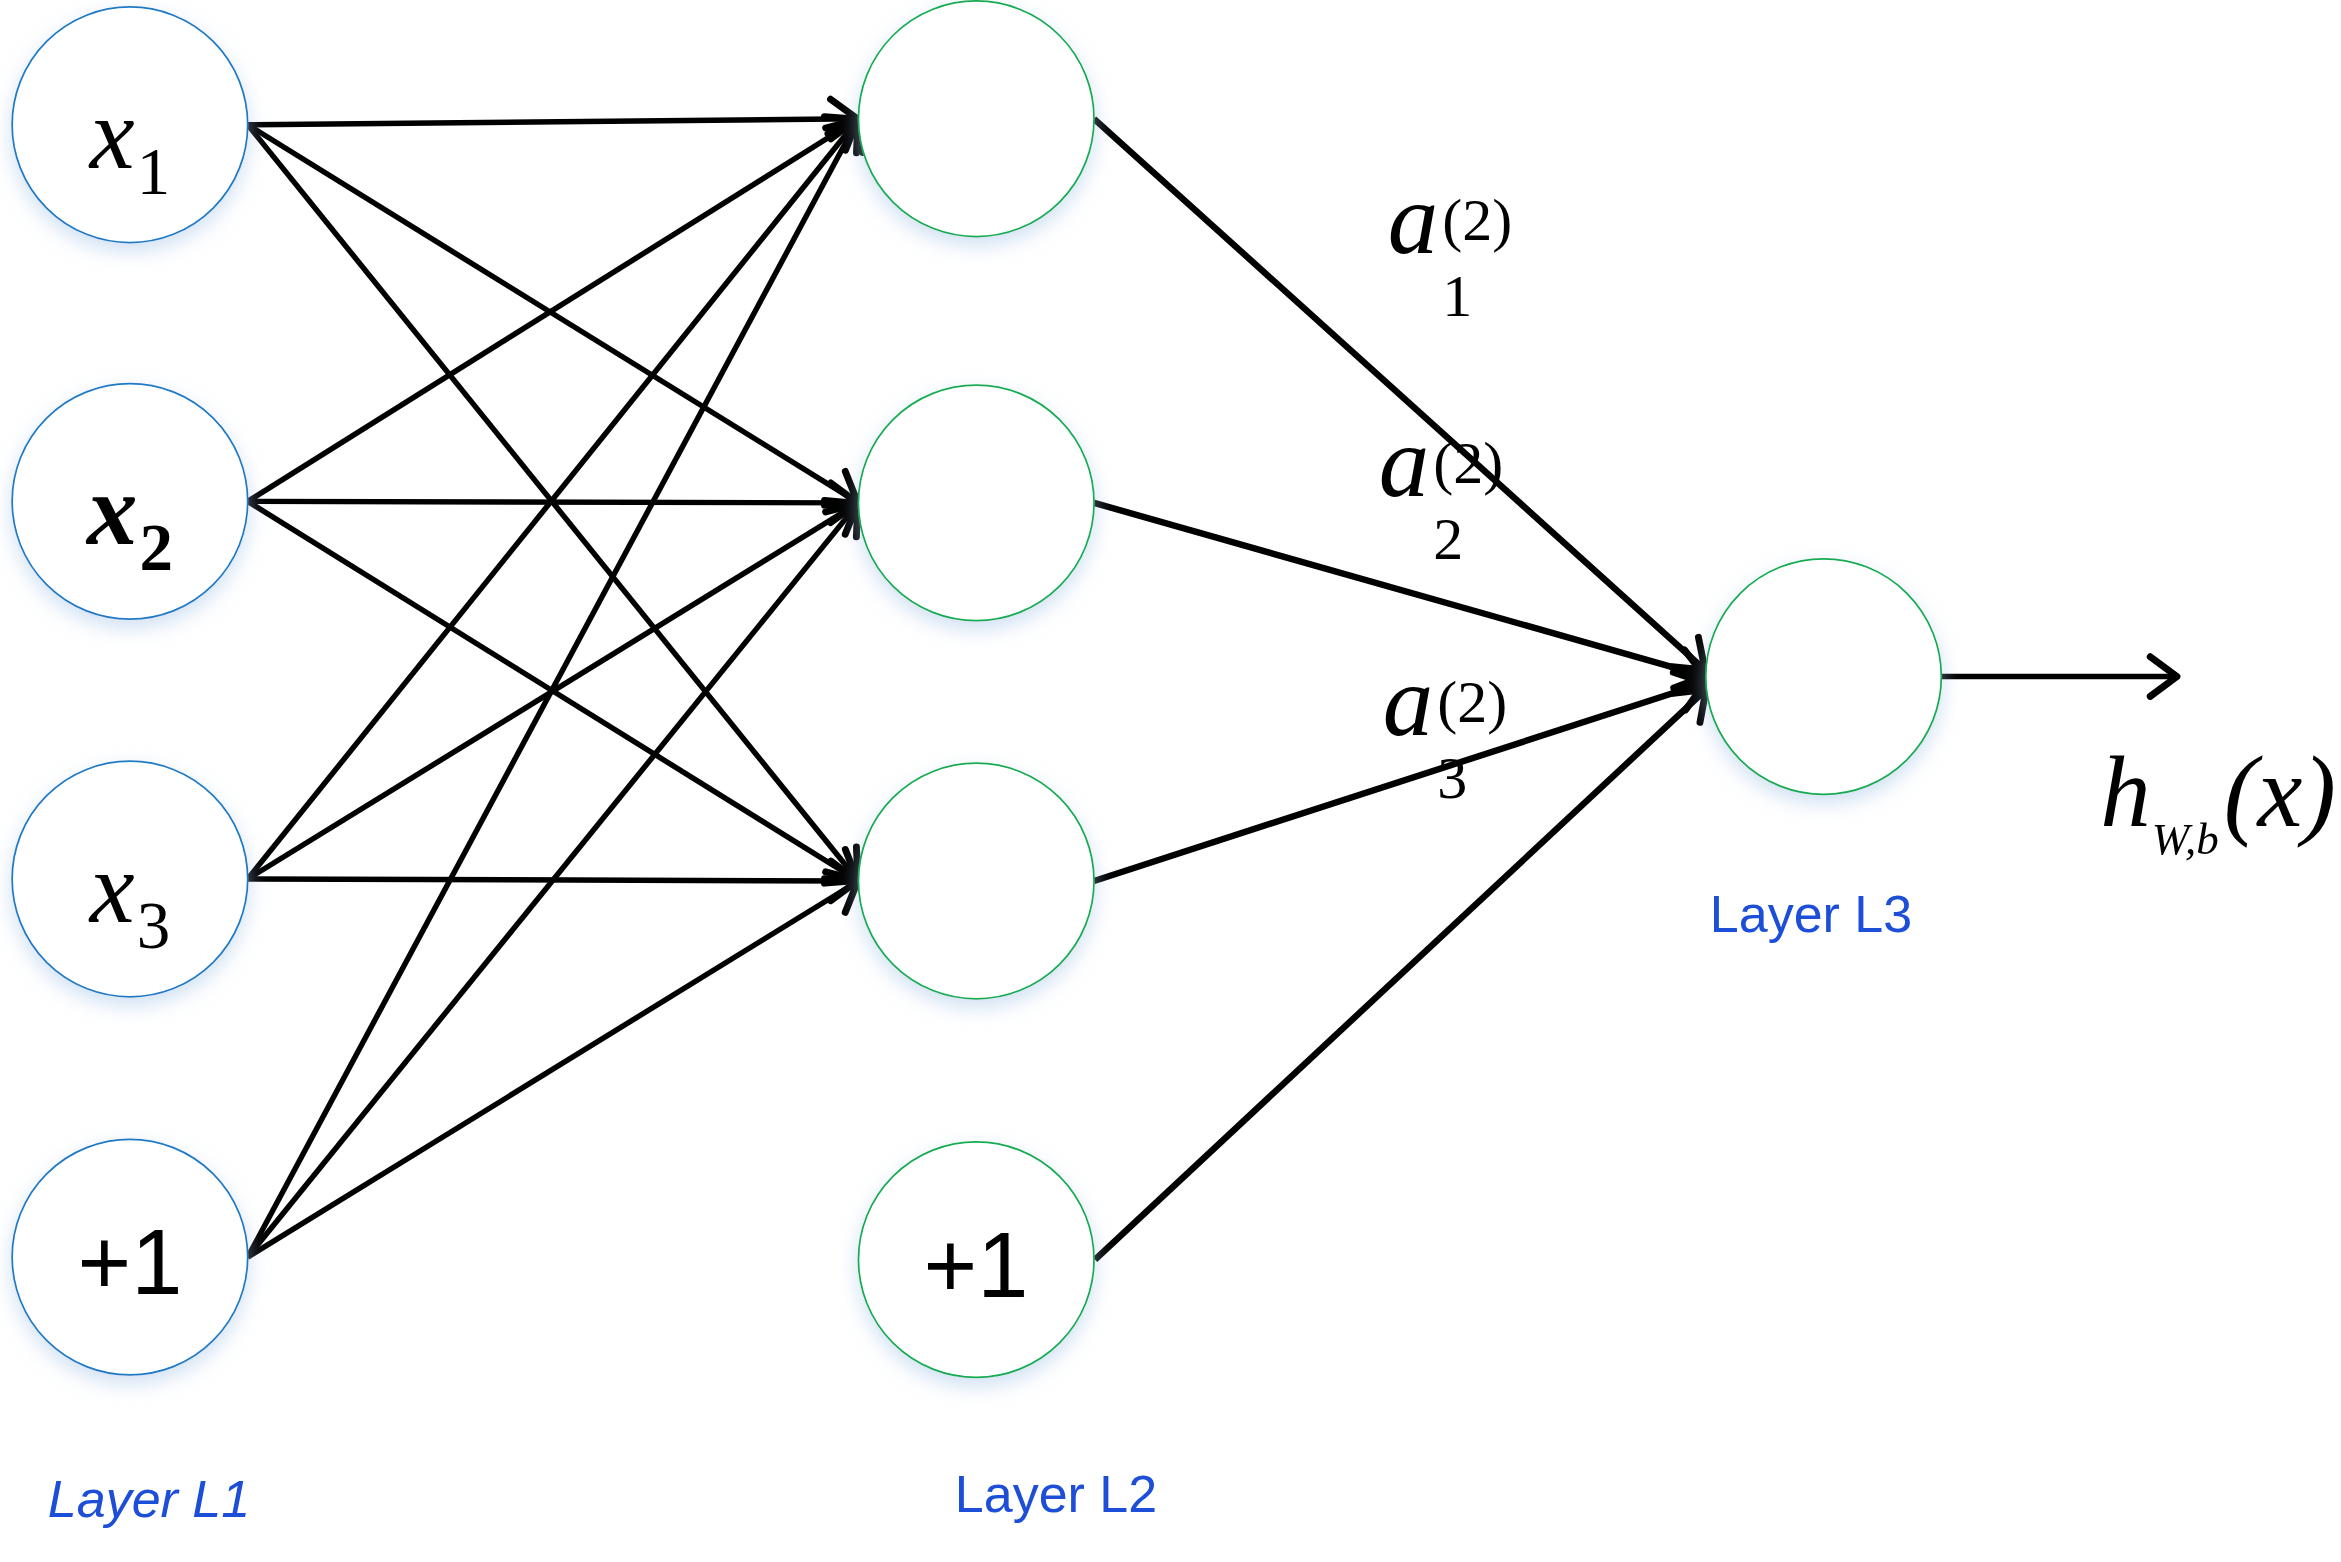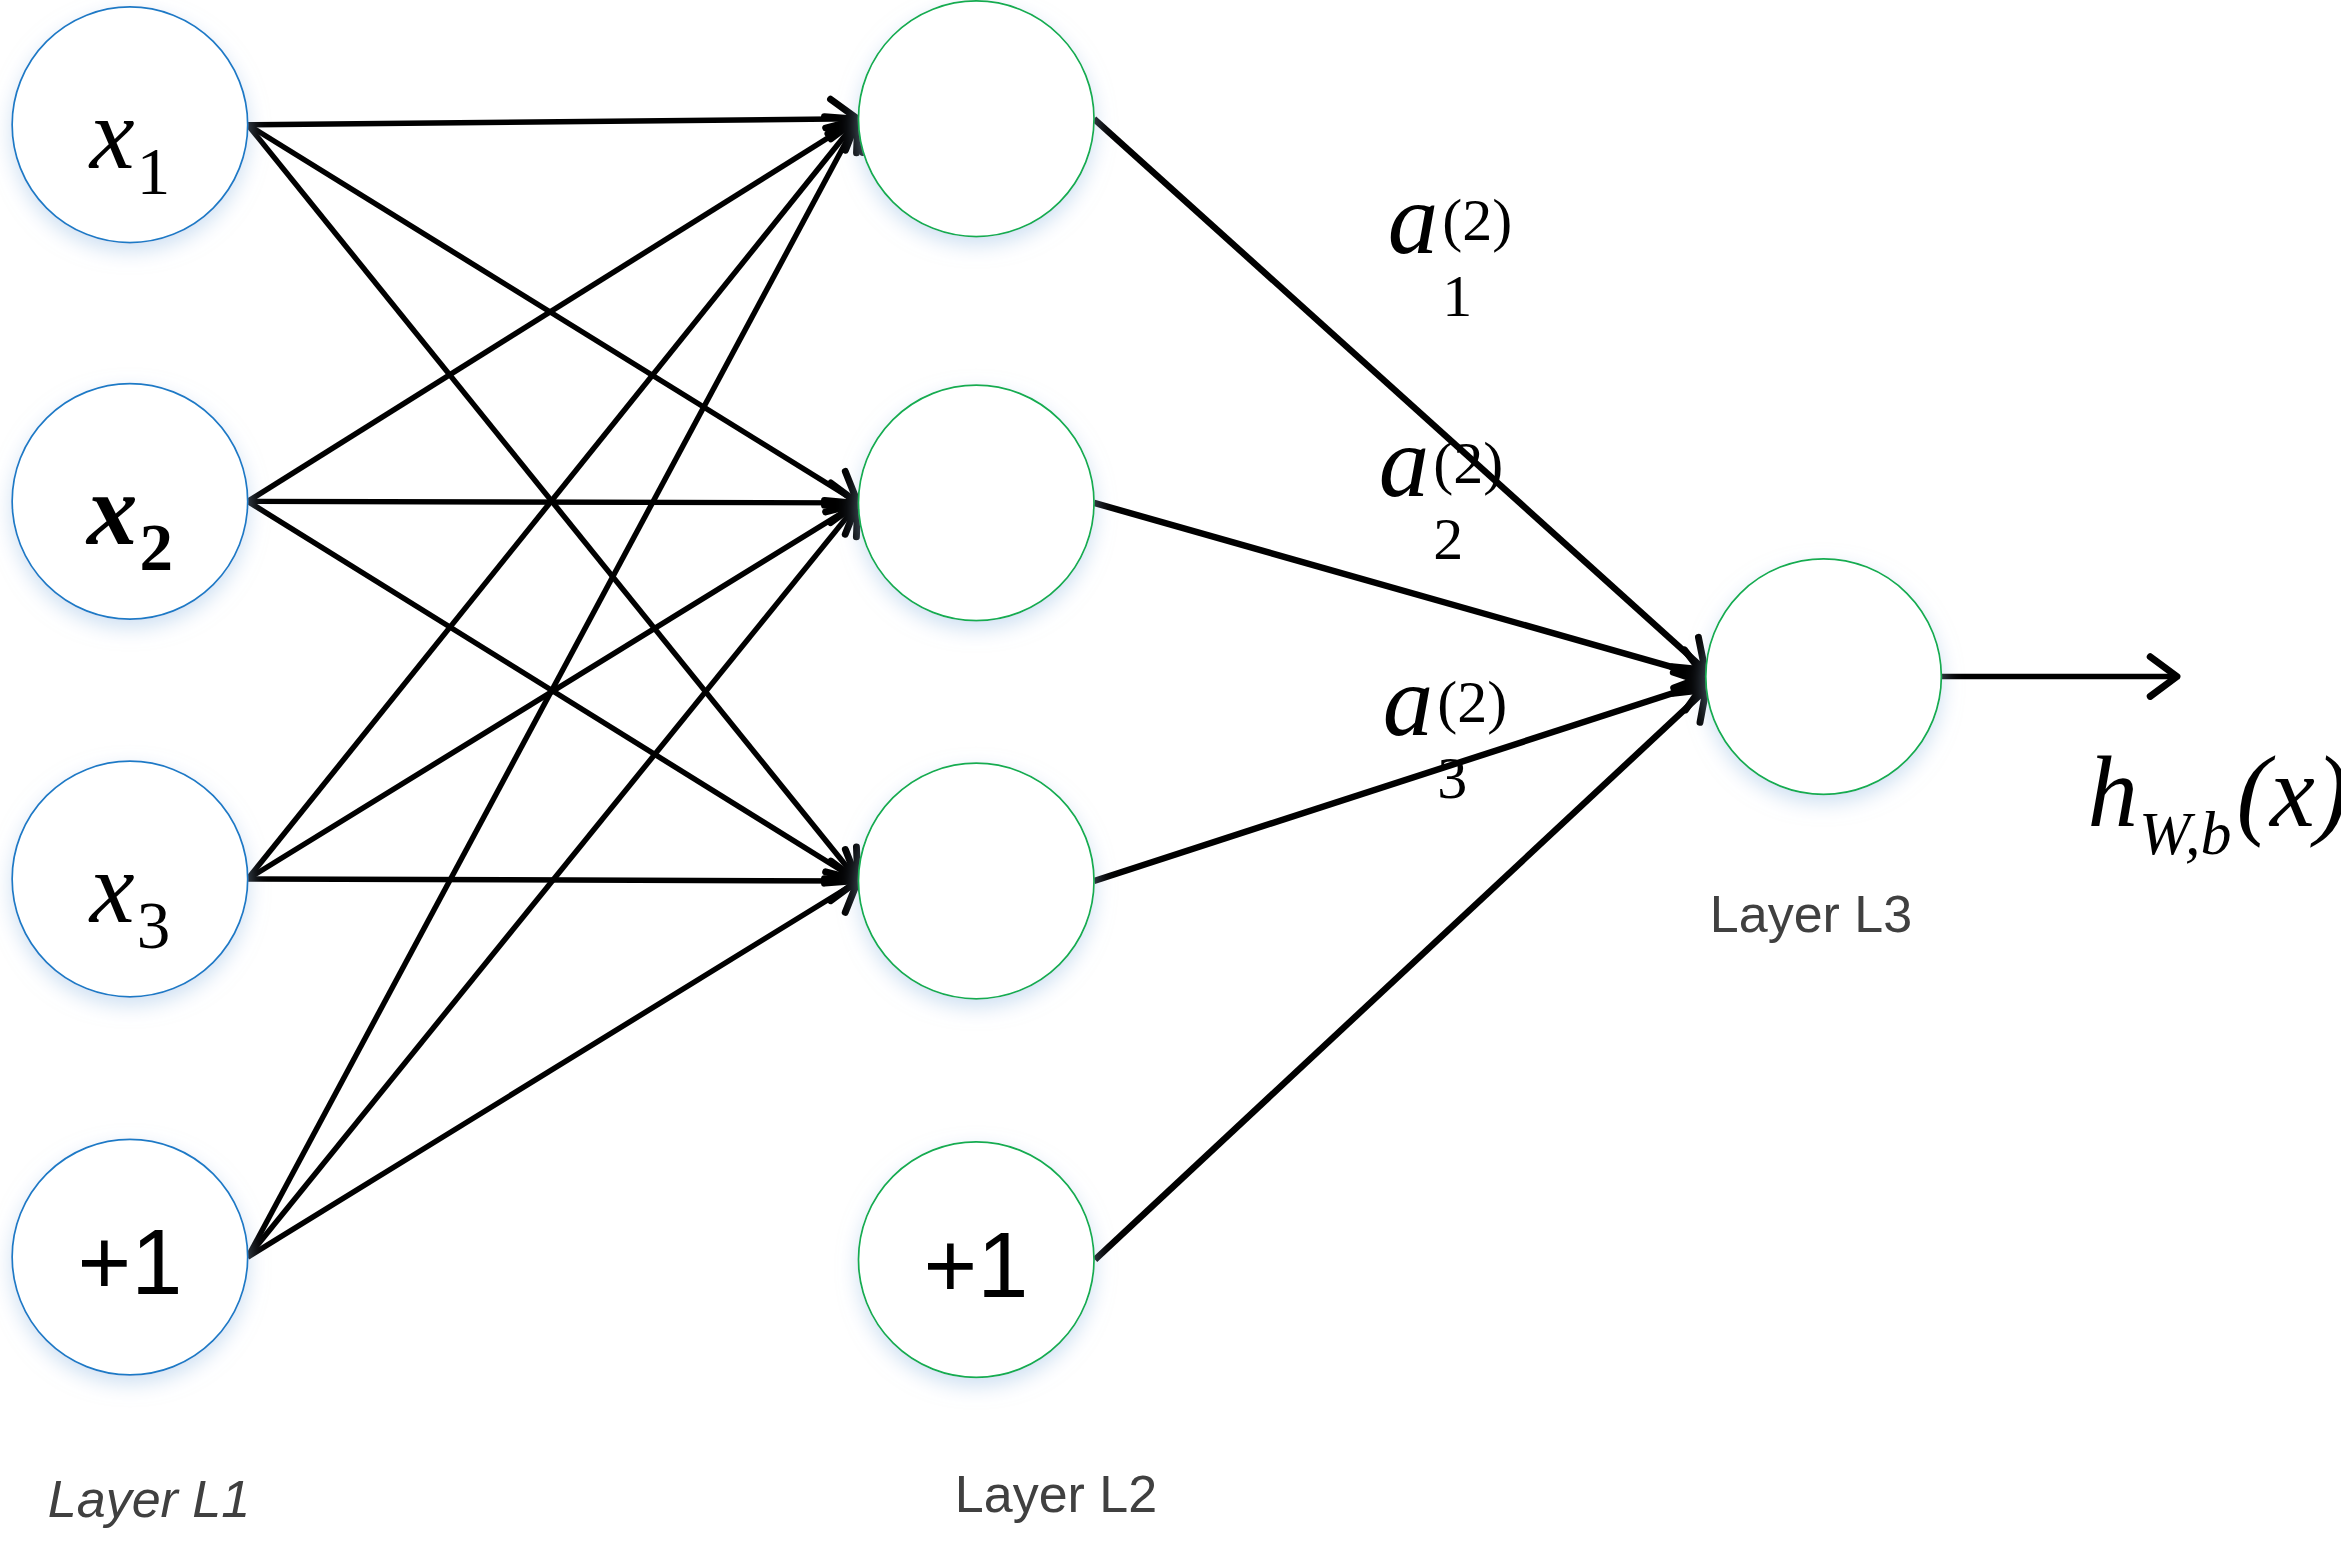--- a/index.html
+++ b/index.html
@@ -47,28 +47,28 @@
     margin-left: 4px;
     font-style: normal;
     font-size: 60px;
     line-height: 0.92;
   }
   .scripts .ssup { transform: translateY(-18px); }
   .scripts .ssub { transform: translateY(3px); }
 
   .hsub {
     display: inline-block;
-    font-size: 62px;
+    font-size: 45px;
     transform: translateY(28px);
     margin: 0 5px 0 1px;
   }
   .layer-caption {
     font-family: "Liberation Sans", sans-serif;
     font-size: 52px;
-    color: #404040;
+    color: #1d4ed8;
   }
 </style>
 </head>
 <body>
 
 <div id="stage">
 
   <svg id="diagram-svg" width="2342" height="1562" viewBox="0 0 4731 3156">
     <defs>
       <marker id="chev" markerUnits="userSpaceOnUse" markerWidth="160" markerHeight="160" refX="4" refY="0" orient="auto" viewBox="-80 -80 160 160">

